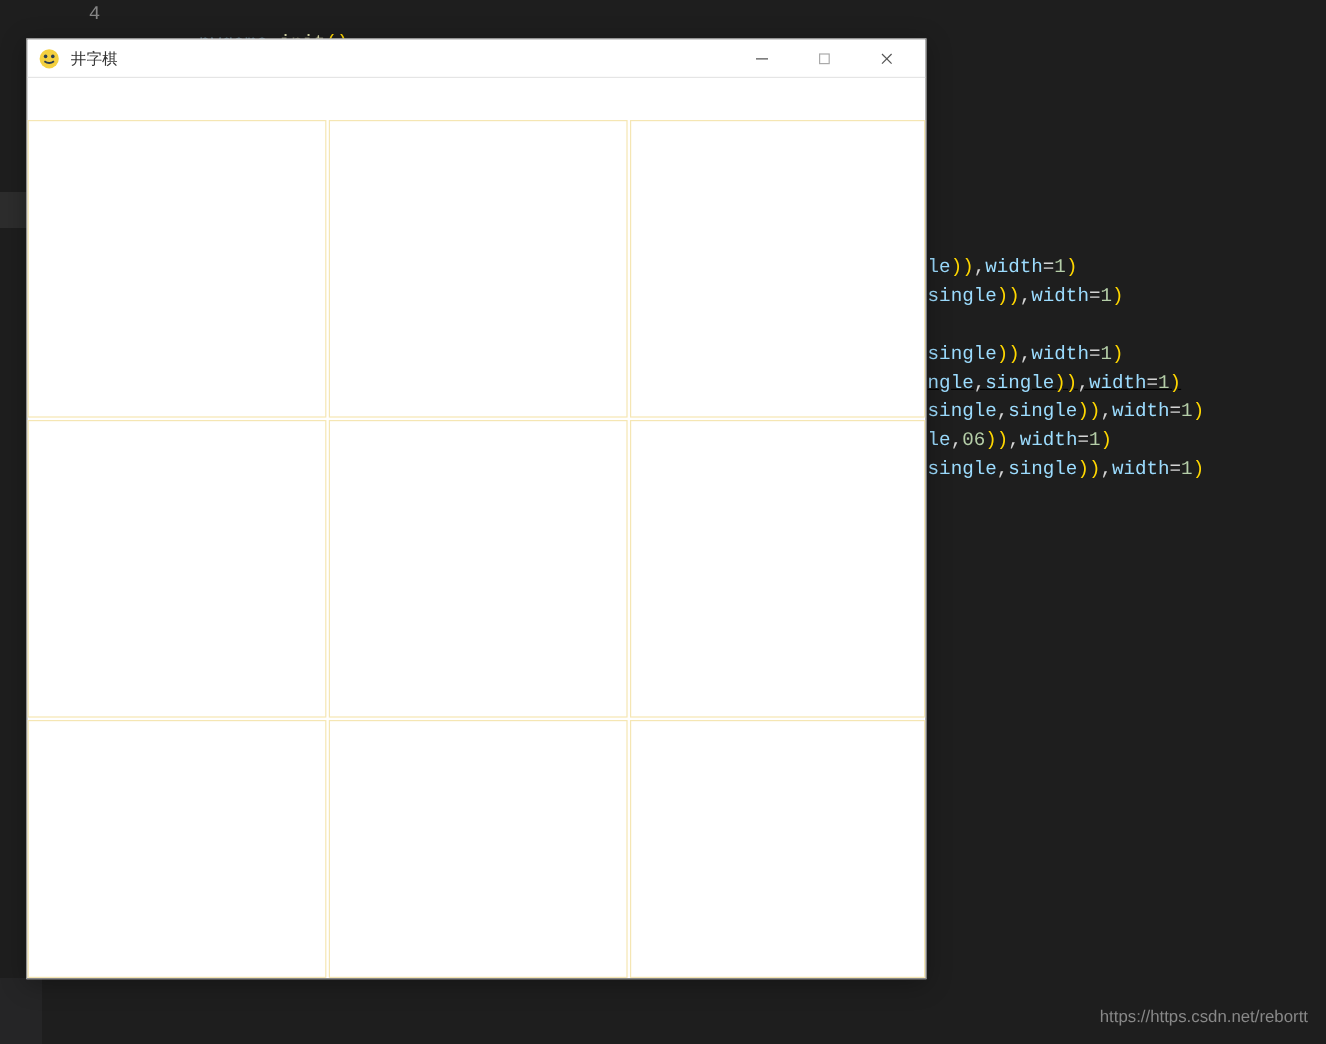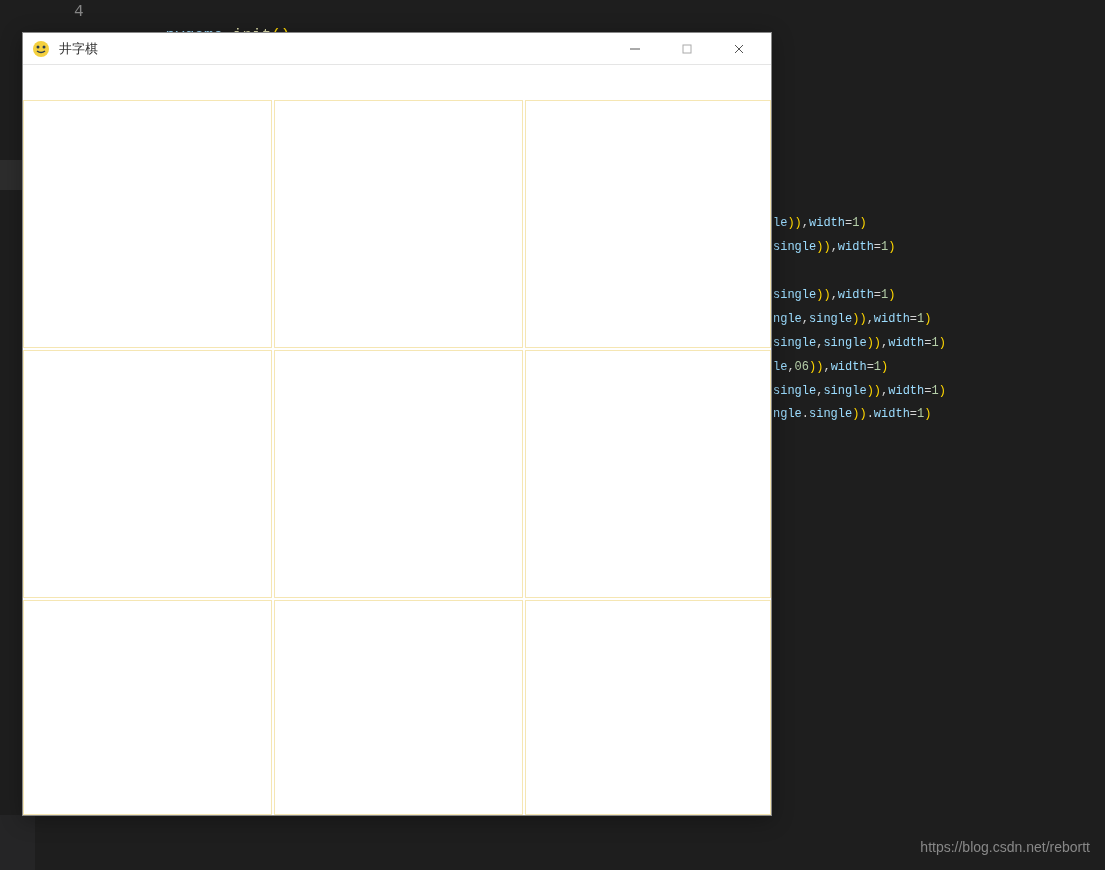--- a/index.html
+++ b/index.html
@@ -51,21 +51,21 @@
     .cl-white { color: #d4d4d4; }
     .cl-cyan  { color: #9cdcfe; }
     .cl-yellow { color: #dcdcaa; }
     .cl-paren { color: #ffd700; }
     .cl-num  { color: #b5cea8; }
     
     
     .partial-code {
       position: absolute;
       left: 773px;
-      font-size: 12px;
+      font-size: 16px;
       line-height: 24px;
       white-space: pre;
     }
     
     
     .pygame-window {
       position: absolute;
       left: 22px;
       top: 32px;
       width: 750px;
@@ -172,25 +172,24 @@
       <span class="cl-cyan">pygame</span><span class="cl-white">.</span><span class="cl-yellow">init</span><span class="cl-paren">()</span>
     </div>
     <div class="code-line" style="position:absolute; left:48px; top:22px;">
       <span class="cl-cyan">width</span><span class="cl-white">, </span><span class="cl-cyan">height</span><span class="cl-white"> = </span><span class="cl-num">600</span><span class="cl-white">, </span><span class="cl-num">600</span>
     </div>
   </div>
 
   <div class="partial-code" style="top:211px;"><span class="cl-cyan">le</span><span class="cl-paren">))</span><span class="cl-white">,</span><span class="cl-cyan">width</span><span class="cl-white">=</span><span class="cl-num">1</span><span class="cl-paren">)</span></div>
   <div class="partial-code" style="top:235px;"><span class="cl-cyan">single</span><span class="cl-paren">))</span><span class="cl-white">,</span><span class="cl-cyan">width</span><span class="cl-white">=</span><span class="cl-num">1</span><span class="cl-paren">)</span></div>
   <div class="partial-code" style="top:283px;"><span class="cl-cyan">single</span><span class="cl-paren">))</span><span class="cl-white">,</span><span class="cl-cyan">width</span><span class="cl-white">=</span><span class="cl-num">1</span><span class="cl-paren">)</span></div>
-  <div class="partial-code" style="top:307px;"><span class="cl-cyan">ngle</span><span class="cl-white">,</span><span class="cl-cyan">single</span><span class="cl-paren">))</span><span class="cl-white">,</span><span class="cl-cyan">width</span><span class="cl-white">=</span><span class="cl-num">1</span><span class="cl-paren">)</span></div>
+  <div class="partial-code" style="top:307px;text-decoration:underline;"><span class="cl-cyan">ngle</span><span class="cl-white">,</span><span class="cl-cyan">single</span><span class="cl-paren">))</span><span class="cl-white">,</span><span class="cl-cyan">width</span><span class="cl-white">=</span><span class="cl-num">1</span><span class="cl-paren">)</span></div>
   <div class="partial-code" style="top:331px;"><span class="cl-cyan">single</span><span class="cl-white">,</span><span class="cl-cyan">single</span><span class="cl-paren">))</span><span class="cl-white">,</span><span class="cl-cyan">width</span><span class="cl-white">=</span><span class="cl-num">1</span><span class="cl-paren">)</span></div>
   <div class="partial-code" style="top:355px;"><span class="cl-cyan">le</span><span class="cl-white">,</span><span class="cl-num">06</span><span class="cl-paren">))</span><span class="cl-white">,</span><span class="cl-cyan">width</span><span class="cl-white">=</span><span class="cl-num">1</span><span class="cl-paren">)</span></div>
   <div class="partial-code" style="top:379px;"><span class="cl-cyan">single</span><span class="cl-white">,</span><span class="cl-cyan">single</span><span class="cl-paren">))</span><span class="cl-white">,</span><span class="cl-cyan">width</span><span class="cl-white">=</span><span class="cl-num">1</span><span class="cl-paren">)</span></div>
-  <div class="partial-code" style="top:402px;"><span class="cl-cyan">ngle</span><span class="cl-white">.</span><span class="cl-cyan">single</span><span class="cl-paren">))</span><span class="cl-white">.</span><span class="cl-cyan">width</span><span class="cl-white">=</span><span class="cl-num">1</span><span class="cl-paren">)</span></div>
 
 </div>
 
 <div class="pygame-window">
   <div class="titlebar">
     <div class="titlebar-icon">
       <svg width="18" height="18" viewBox="0 0 18 18">
         <circle cx="9" cy="9" r="8" fill="#f4d03f"></circle>
         <circle cx="6" cy="7" r="1.5" fill="#2c3e50"></circle>
         <circle cx="12" cy="7" r="1.5" fill="#2c3e50"></circle>
@@ -227,13 +226,13 @@
     <div class="grid-cell" style="left:0px;   top:285px; width:249px; height:248px;"></div>
     <div class="grid-cell" style="left:251px; top:285px; width:249px; height:248px;"></div>
     <div class="grid-cell" style="left:502px; top:285px; width:246px; height:248px;"></div>
 
     <div class="grid-cell" style="left:0px;   top:535px; width:249px; height:215px;"></div>
     <div class="grid-cell" style="left:251px; top:535px; width:249px; height:215px;"></div>
     <div class="grid-cell" style="left:502px; top:535px; width:246px; height:215px;"></div>
   </div>
 </div>
 
-<div class="watermark">https://blog.csdn.net/rebortt</div>
+<div class="watermark">https://https.csdn.net/rebortt</div>
 
 </body></html>

